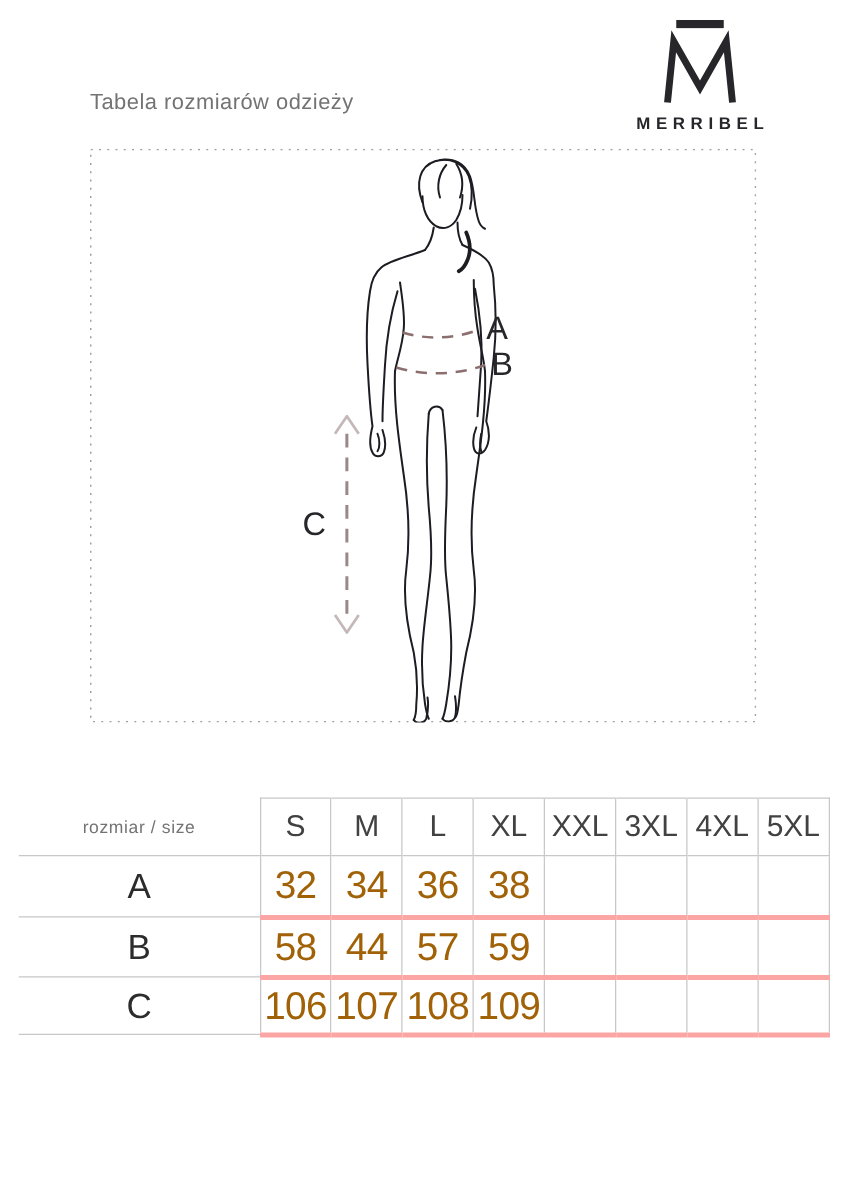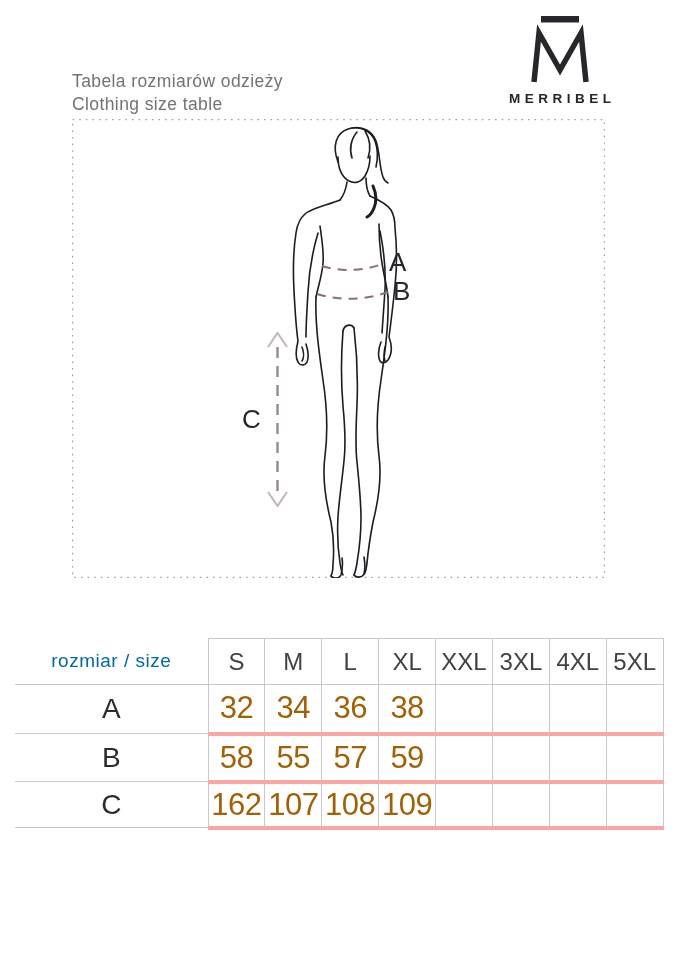--- a/index.html
+++ b/index.html
@@ -47,21 +47,21 @@
   table.size-table { border-collapse: collapse; table-layout: fixed; width: 648px; }
   table.size-table th, table.size-table td {
     text-align: center; vertical-align: middle; font-weight: 300; padding: 0;
     overflow: hidden; white-space: nowrap;
   }
   tr.hdr-row    { height: 46px; }
   tr.row-a      { height: 49px; }
   tr.row-b      { height: 48px; }
   tr.row-c      { height: 46px; }
   th.corner-cell {
-    font-size: 19px; color: #0369a1; letter-spacing: 0.5px;
+    font-size: 14px; color: #737373; letter-spacing: 0.5px;
     border-bottom: 1px solid #c8c8c8;
   }
   th.size-col {
     font-size: 24px; color: #414141;
     border-top: 1px solid #c8c8c8; border-left: 1px solid #c8c8c8;
     border-bottom: 1px solid #c8c8c8;
   }
   th.size-col.last, td.val-cell.last { border-right: 1px solid #c8c8c8; }
   td.row-label-cell {
     font-size: 28px; color: #2c2c2c; border-bottom: 1px solid #c8c8c8;
@@ -71,21 +71,20 @@
     border-left: 1px solid #c8c8c8; border-bottom: 4px solid #fca5a5;
   }
 </style>
 </head>
 <body>
 
 <div class="page">
 
   <div class="doc-titles">
     <div>Tabela rozmiarów odzieży</div>
-    <div>Clothing size table</div>
   </div>
 
   <div class="brand">
     <svg width="110" height="76" viewBox="0 0 110 76">
       <rect x="36" y="4" width="38" height="6.5" fill="#26262b"></rect>
       <polyline points="29,70 34,21 55,58 76,21 81,70" fill="none" stroke="#26262b" stroke-width="5.5"></polyline>
     </svg>
     <div class="brand-name">MERRIBEL</div>
   </div>
 
@@ -168,31 +167,31 @@
           <td class="val-cell">36</td>
           <td class="val-cell">38</td>
           <td class="val-cell"></td>
           <td class="val-cell"></td>
           <td class="val-cell"></td>
           <td class="val-cell last"></td>
         </tr>
         <tr class="row-b">
           <td class="row-label-cell">B</td>
           <td class="val-cell">58</td>
-          <td class="val-cell">55</td>
+          <td class="val-cell">44</td>
           <td class="val-cell">57</td>
           <td class="val-cell">59</td>
           <td class="val-cell"></td>
           <td class="val-cell"></td>
           <td class="val-cell"></td>
           <td class="val-cell last"></td>
         </tr>
         <tr class="row-c">
           <td class="row-label-cell">C</td>
-          <td class="val-cell">162</td>
+          <td class="val-cell">106</td>
           <td class="val-cell">107</td>
           <td class="val-cell">108</td>
           <td class="val-cell">109</td>
           <td class="val-cell"></td>
           <td class="val-cell"></td>
           <td class="val-cell"></td>
           <td class="val-cell last"></td>
         </tr>
       </tbody>
     </table>

